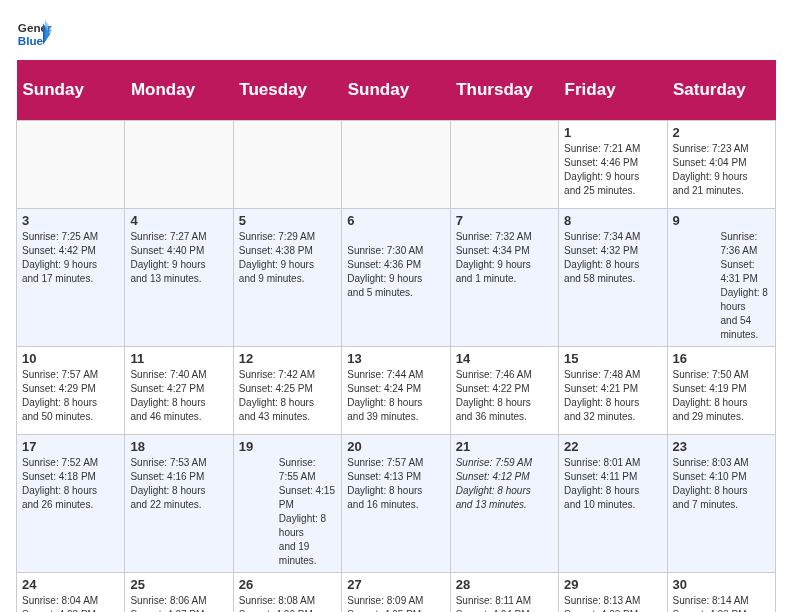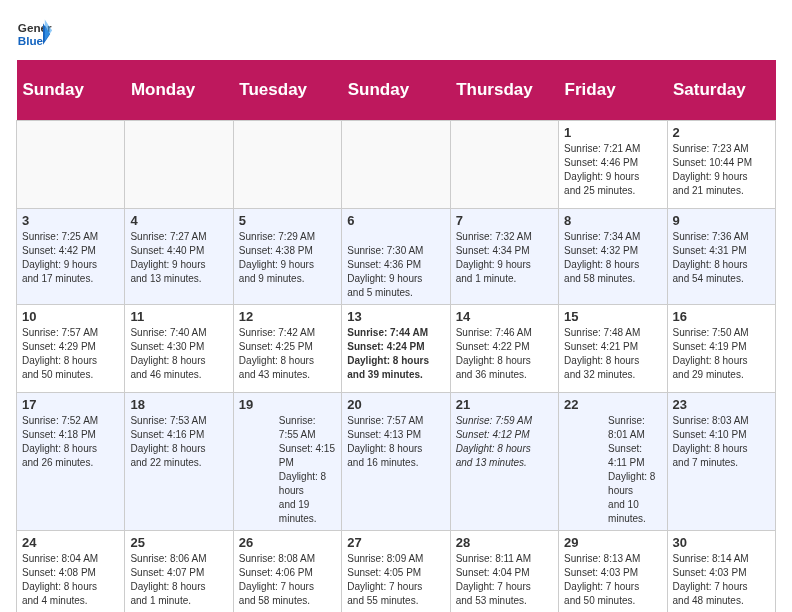--- a/index.html
+++ b/index.html
@@ -120,21 +120,21 @@
         <td>
           <span class="day-num">1</span>
           <div class="day-info" style="white-space: pre-line;">Sunrise: 7:21 AM
 Sunset: 4:46 PM
 Daylight: 9 hours
 and 25 minutes.</div>
         </td>
         <td>
           <span class="day-num">2</span>
           <div class="day-info" style="white-space: pre-line;">Sunrise: 7:23 AM
-Sunset: 10:44 PM
+Sunset: 4:04 PM
 Daylight: 9 hours
 and 21 minutes.</div>
         </td>
       </tr>
       <tr>
         <td>
           <span class="day-num">3</span>
           <div class="day-info" style="white-space: pre-line;">Sunrise: 7:25 AM
 Sunset: 4:42 PM
 Daylight: 9 hours
@@ -170,51 +170,51 @@
         </td>
         <td>
           <span class="day-num">8</span>
           <div class="day-info" style="white-space: pre-line;">Sunrise: 7:34 AM
 Sunset: 4:32 PM
 Daylight: 8 hours
 and 58 minutes.</div>
         </td>
         <td>
           <span class="day-num">9</span>
-          <div class="day-info" style="white-space: pre-line;">Sunrise: 7:36 AM
+          <div class="day-info" style="white-space: pre-line; margin-left: 48px;">Sunrise: 7:36 AM
 Sunset: 4:31 PM
 Daylight: 8 hours
 and 54 minutes.</div>
         </td>
       </tr>
       <tr>
         <td>
           <span class="day-num">10</span>
           <div class="day-info" style="white-space: pre-line;">Sunrise: 7:57 AM
 Sunset: 4:29 PM
 Daylight: 8 hours
 and 50 minutes.</div>
         </td>
         <td>
           <span class="day-num">11</span>
           <div class="day-info" style="white-space: pre-line;">Sunrise: 7:40 AM
-Sunset: 4:30 PM
+Sunset: 4:27 PM
 Daylight: 8 hours
 and 46 minutes.</div>
         </td>
         <td>
           <span class="day-num">12</span>
           <div class="day-info" style="white-space: pre-line;">Sunrise: 7:42 AM
 Sunset: 4:25 PM
 Daylight: 8 hours
 and 43 minutes.</div>
         </td>
         <td>
           <span class="day-num">13</span>
-          <div class="day-info" style="white-space: pre-line; font-weight: bold;">Sunrise: 7:44 AM
+          <div class="day-info" style="white-space: pre-line;">Sunrise: 7:44 AM
 Sunset: 4:24 PM
 Daylight: 8 hours
 and 39 minutes.</div>
         </td>
         <td>
           <span class="day-num">14</span>
           <div class="day-info" style="white-space: pre-line;">Sunrise: 7:46 AM
 Sunset: 4:22 PM
 Daylight: 8 hours
 and 36 minutes.</div>
@@ -265,21 +265,21 @@
         </td>
         <td>
           <span class="day-num">21</span>
           <div class="day-info" style="white-space: pre-line; font-style: italic;">Sunrise: 7:59 AM
 Sunset: 4:12 PM
 Daylight: 8 hours
 and 13 minutes.</div>
         </td>
         <td>
           <span class="day-num">22</span>
-          <div class="day-info" style="white-space: pre-line; margin-left: 44px;">Sunrise: 8:01 AM
+          <div class="day-info" style="white-space: pre-line;">Sunrise: 8:01 AM
 Sunset: 4:11 PM
 Daylight: 8 hours
 and 10 minutes.</div>
         </td>
         <td>
           <span class="day-num">23</span>
           <div class="day-info" style="white-space: pre-line;">Sunrise: 8:03 AM
 Sunset: 4:10 PM
 Daylight: 8 hours
 and 7 minutes.</div>

